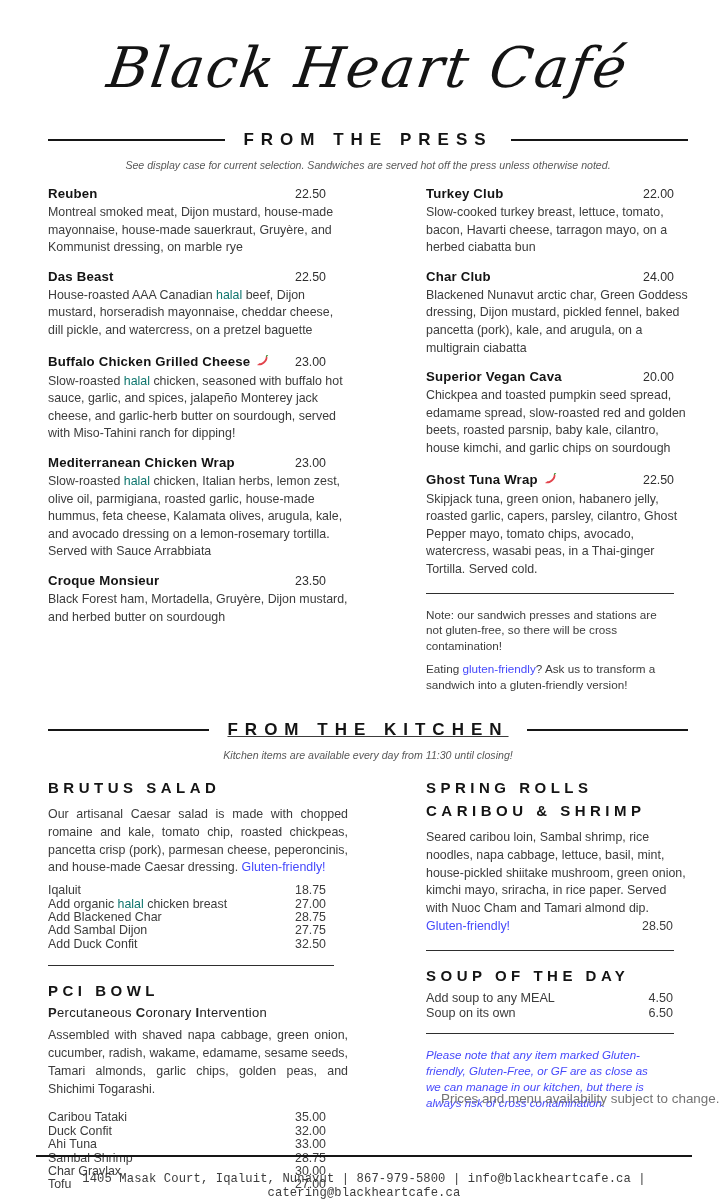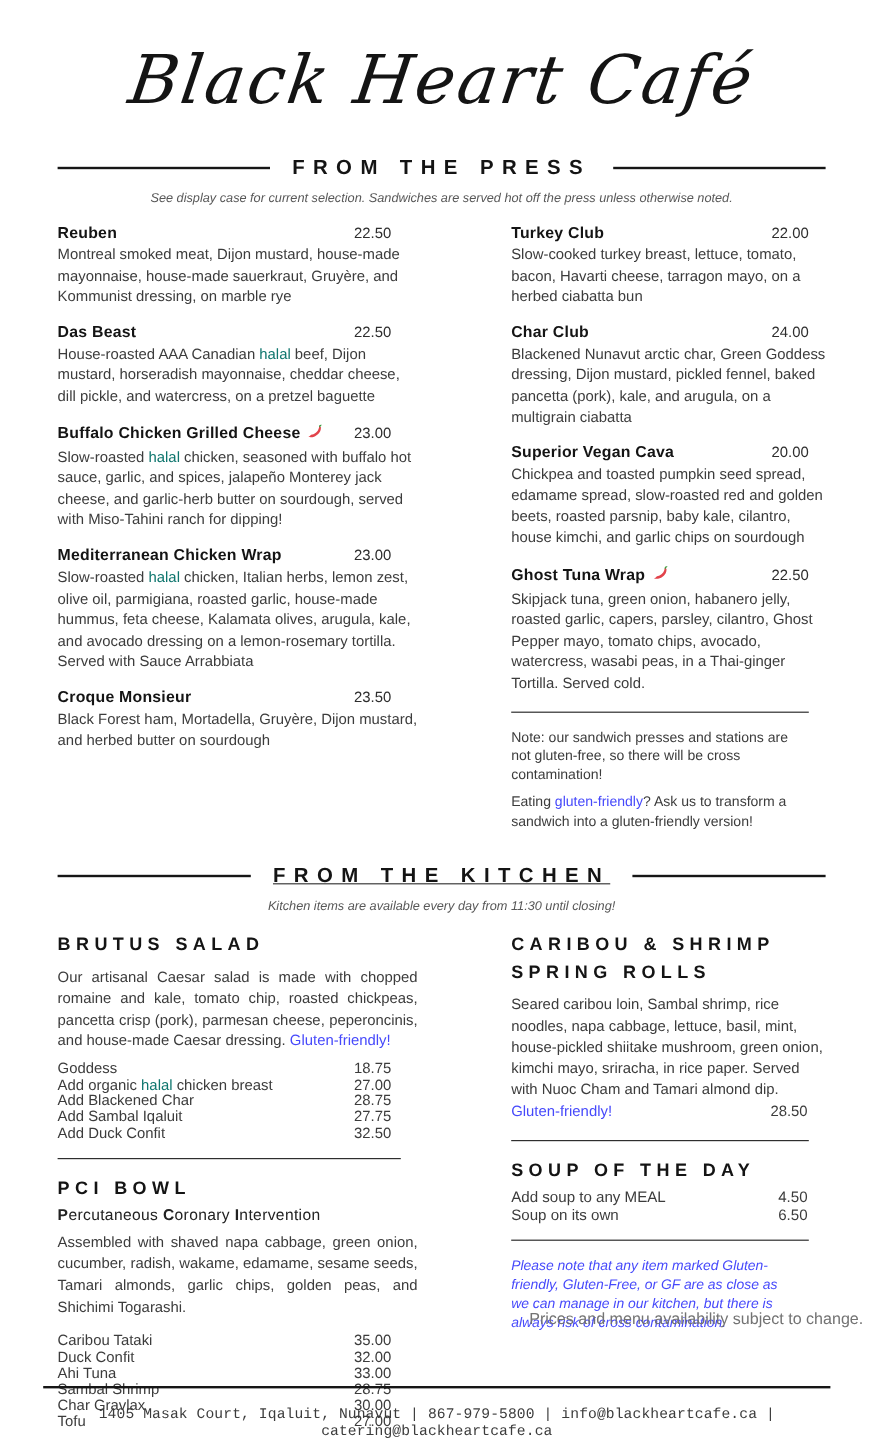--- a/index.html
+++ b/index.html
@@ -163,33 +163,33 @@
   </div>
   <div class="section-sub">Kitchen items are available every day from 11:30 until closing!</div>
 
   <div class="cols">
 
     <div class="col-left">
       <div class="k-title">BRUTUS SALAD</div>
       <div class="k-desc justify" id="brutus-desc">Our artisanal Caesar salad is made with chopped romaine and kale, tomato chip, roasted chickpeas, pancetta crisp (pork), parmesan cheese, peperoncinis, and house-made Caesar dressing. <span class="blue">Gluten-friendly!</span></div>
       <div class="opts" id="brutus-opts">
           <div class="opt-row">
-            <span>Goddess</span>
+            <span>Iqaluit</span>
             <span class="opt-price">18.75</span>
           </div>
           <div class="opt-row">
             <span>Add organic <span class="green">halal</span> chicken breast</span>
             <span class="opt-price">27.00</span>
           </div>
           <div class="opt-row">
             <span>Add Blackened Char</span>
             <span class="opt-price">28.75</span>
           </div>
           <div class="opt-row">
-            <span>Add Sambal Iqaluit</span>
+            <span>Add Sambal Dijon</span>
             <span class="opt-price">27.75</span>
           </div>
           <div class="opt-row">
             <span>Add Duck Confit</span>
             <span class="opt-price">32.50</span>
           </div>
         </div>
       <hr class="col-hr">
       <div class="k-title" style="margin-top:1px;">PCI BOWL</div>
       <div class="k-sub" id="pci-sub"><span class="bold">P</span>ercutaneous <span class="bold">C</span>oronary <span class="bold">I</span>ntervention</div>
@@ -221,22 +221,22 @@
           </div>
         </div>
       <div class="choose" id="pci-choose">
           <div class="choose-line">Choose grain: brown rice, sushi rice, or quinoa</div>
           <div class="choose-line">Choose vinaigrette: shoyu (vegan) or wafu</div>
         </div>
 
     </div>
 
     <div class="col-right">
+      <div class="k-title">SPRING ROLLS</div>
       <div class="k-title">CARIBOU &amp; SHRIMP</div>
-      <div class="k-title">SPRING ROLLS</div>
       <div class="k-desc" id="rolls-desc">Seared caribou loin, Sambal shrimp, rice noodles, napa cabbage, lettuce, basil, mint, house-pickled shiitake mushroom, green onion, kimchi mayo, sriracha, in rice paper. Served with Nuoc Cham and Tamari almond dip.</div>
       <div class="gluten-row">
         <span class="blue">Gluten-friendly!</span>
         <span class="opt-price">28.50</span>
       </div>
       <hr class="col-hr">
       <div class="k-title">SOUP OF THE DAY</div>
       <div class="opts soup-opts" id="soup-opts">
           <div class="opt-row">
             <span>Add soup to any MEAL</span>

